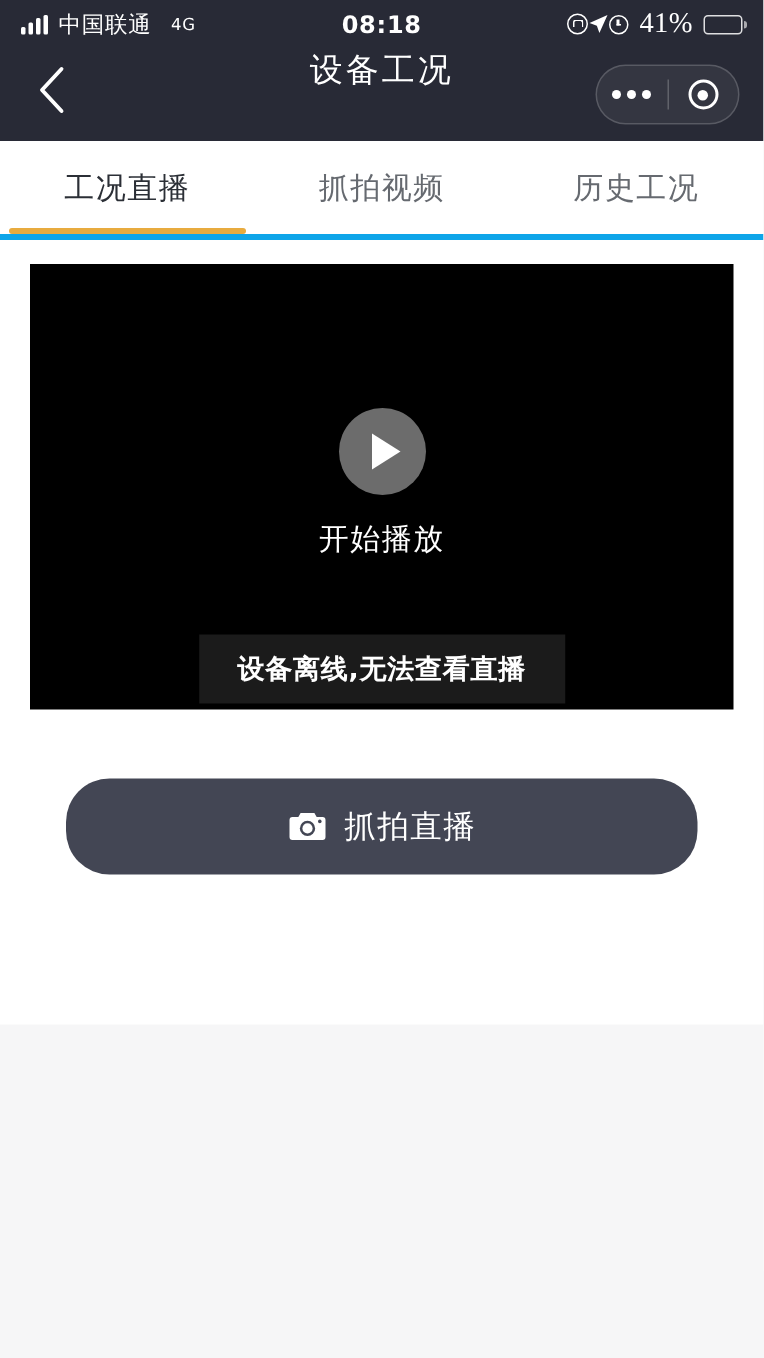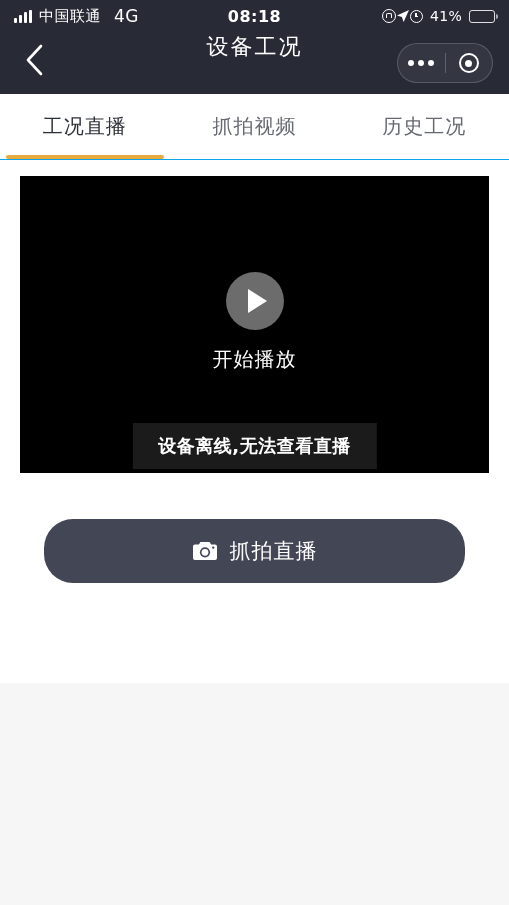--- a/index.html
+++ b/index.html
@@ -18,21 +18,21 @@
     padding:0 14px; font-size:15px;
   }
   .sb-left { display:flex; align-items:center; gap:7px; }
   .signal { display:flex; align-items:flex-end; gap:2px; height:13px; }
   .signal i { display:block; width:3px; background:#fff; border-radius:1px; }
   .signal i:nth-child(1){ height:5px; }
   .signal i:nth-child(2){ height:8px; }
   .signal i:nth-child(3){ height:11px; }
   .signal i:nth-child(4){ height:13px; }
   .carrier { font-size:15px; letter-spacing:.5px; }
-  .netmode { font-size:17px; margin-left:6px; letter-spacing:.5px; }
+  .netmode { font-size:11px; margin-left:6px; letter-spacing:.5px; }
   .sb-center {
     position:absolute; left:0; right:0; text-align:center;
     font-size:16px; font-weight:bold; letter-spacing:.5px;
     pointer-events:none;
   }
   .sb-right {
     margin-left:auto; display:flex; align-items:center; gap:7px;
     position:relative; z-index:2;
   }
   .ico-rotlock { width:14px; height:14px; border:1.6px solid #fff; border-radius:50%;
@@ -41,21 +41,21 @@
                  width:4.2px; height:4.2px; border:1.4px solid #fff;
                  border-bottom:none; border-radius:2px 2px 0 0; }
   .ico-loc { width:0; height:0; position:relative; }
   .ico-loc svg { position:absolute; top:-7px; left:-7px; }
   .ico-alarm { width:13px; height:13px; border:1.6px solid #fff; border-radius:50%;
                position:relative; }
   .ico-alarm::before, .ico-alarm::after {
     content:""; position:absolute; background:#fff; }
   .ico-alarm::before { width:1.4px; height:4px; left:4.2px; top:2.2px; }
   .ico-alarm::after  { width:3px; height:1.4px; left:4.2px; top:5.2px; }
-  .batt-pct { font-size:14px; letter-spacing:.3px; }
+  .batt-pct { font-size:19px; letter-spacing:.3px;font-family:Liberation Serif, serif; }
   .batt { width:26px; height:13px; border:1.5px solid rgba(255,255,255,.85);
           border-radius:3px; position:relative; padding:1.5px; }
   .batt::after { content:""; position:absolute; right:-3.5px; top:3.5px;
           width:2px; height:5px; background:rgba(255,255,255,.6);
           border-radius:0 2px 2px 0; }
   .batt-fill { height:100%; background:#fff; border-radius:1px; }
 
   
   .navbar {
     height:62px; background:#282a36; position:relative;
@@ -83,21 +83,21 @@
   .cap-target { flex:1; display:flex; align-items:center; justify-content:center; }
   .cap-target .ring {
     width:20px; height:20px; border-radius:50%; border:2.4px solid #fff;
     display:flex; align-items:center; justify-content:center;
   }
   .cap-target .ring i { width:7px; height:7px; border-radius:50%; background:#fff; display:block; }
 
   
   .tabs {
     height:66px; background:#ffffff; display:flex;
-    border-bottom:1px solid #0ea5e9; position:relative;
+    border-bottom:4px solid #0ea5e9; position:relative;
   }
   .tab {
     flex:1; display:flex; align-items:center; justify-content:center;
     font-size:20px; color:#666a70; letter-spacing:1px;
     position:relative; cursor:pointer;
   }
   .tab.active { color:#2b2f36; }
   .tab.active::after {
     content:""; position:absolute; bottom:0; left:50%;
     transform:translateX(-50%);

